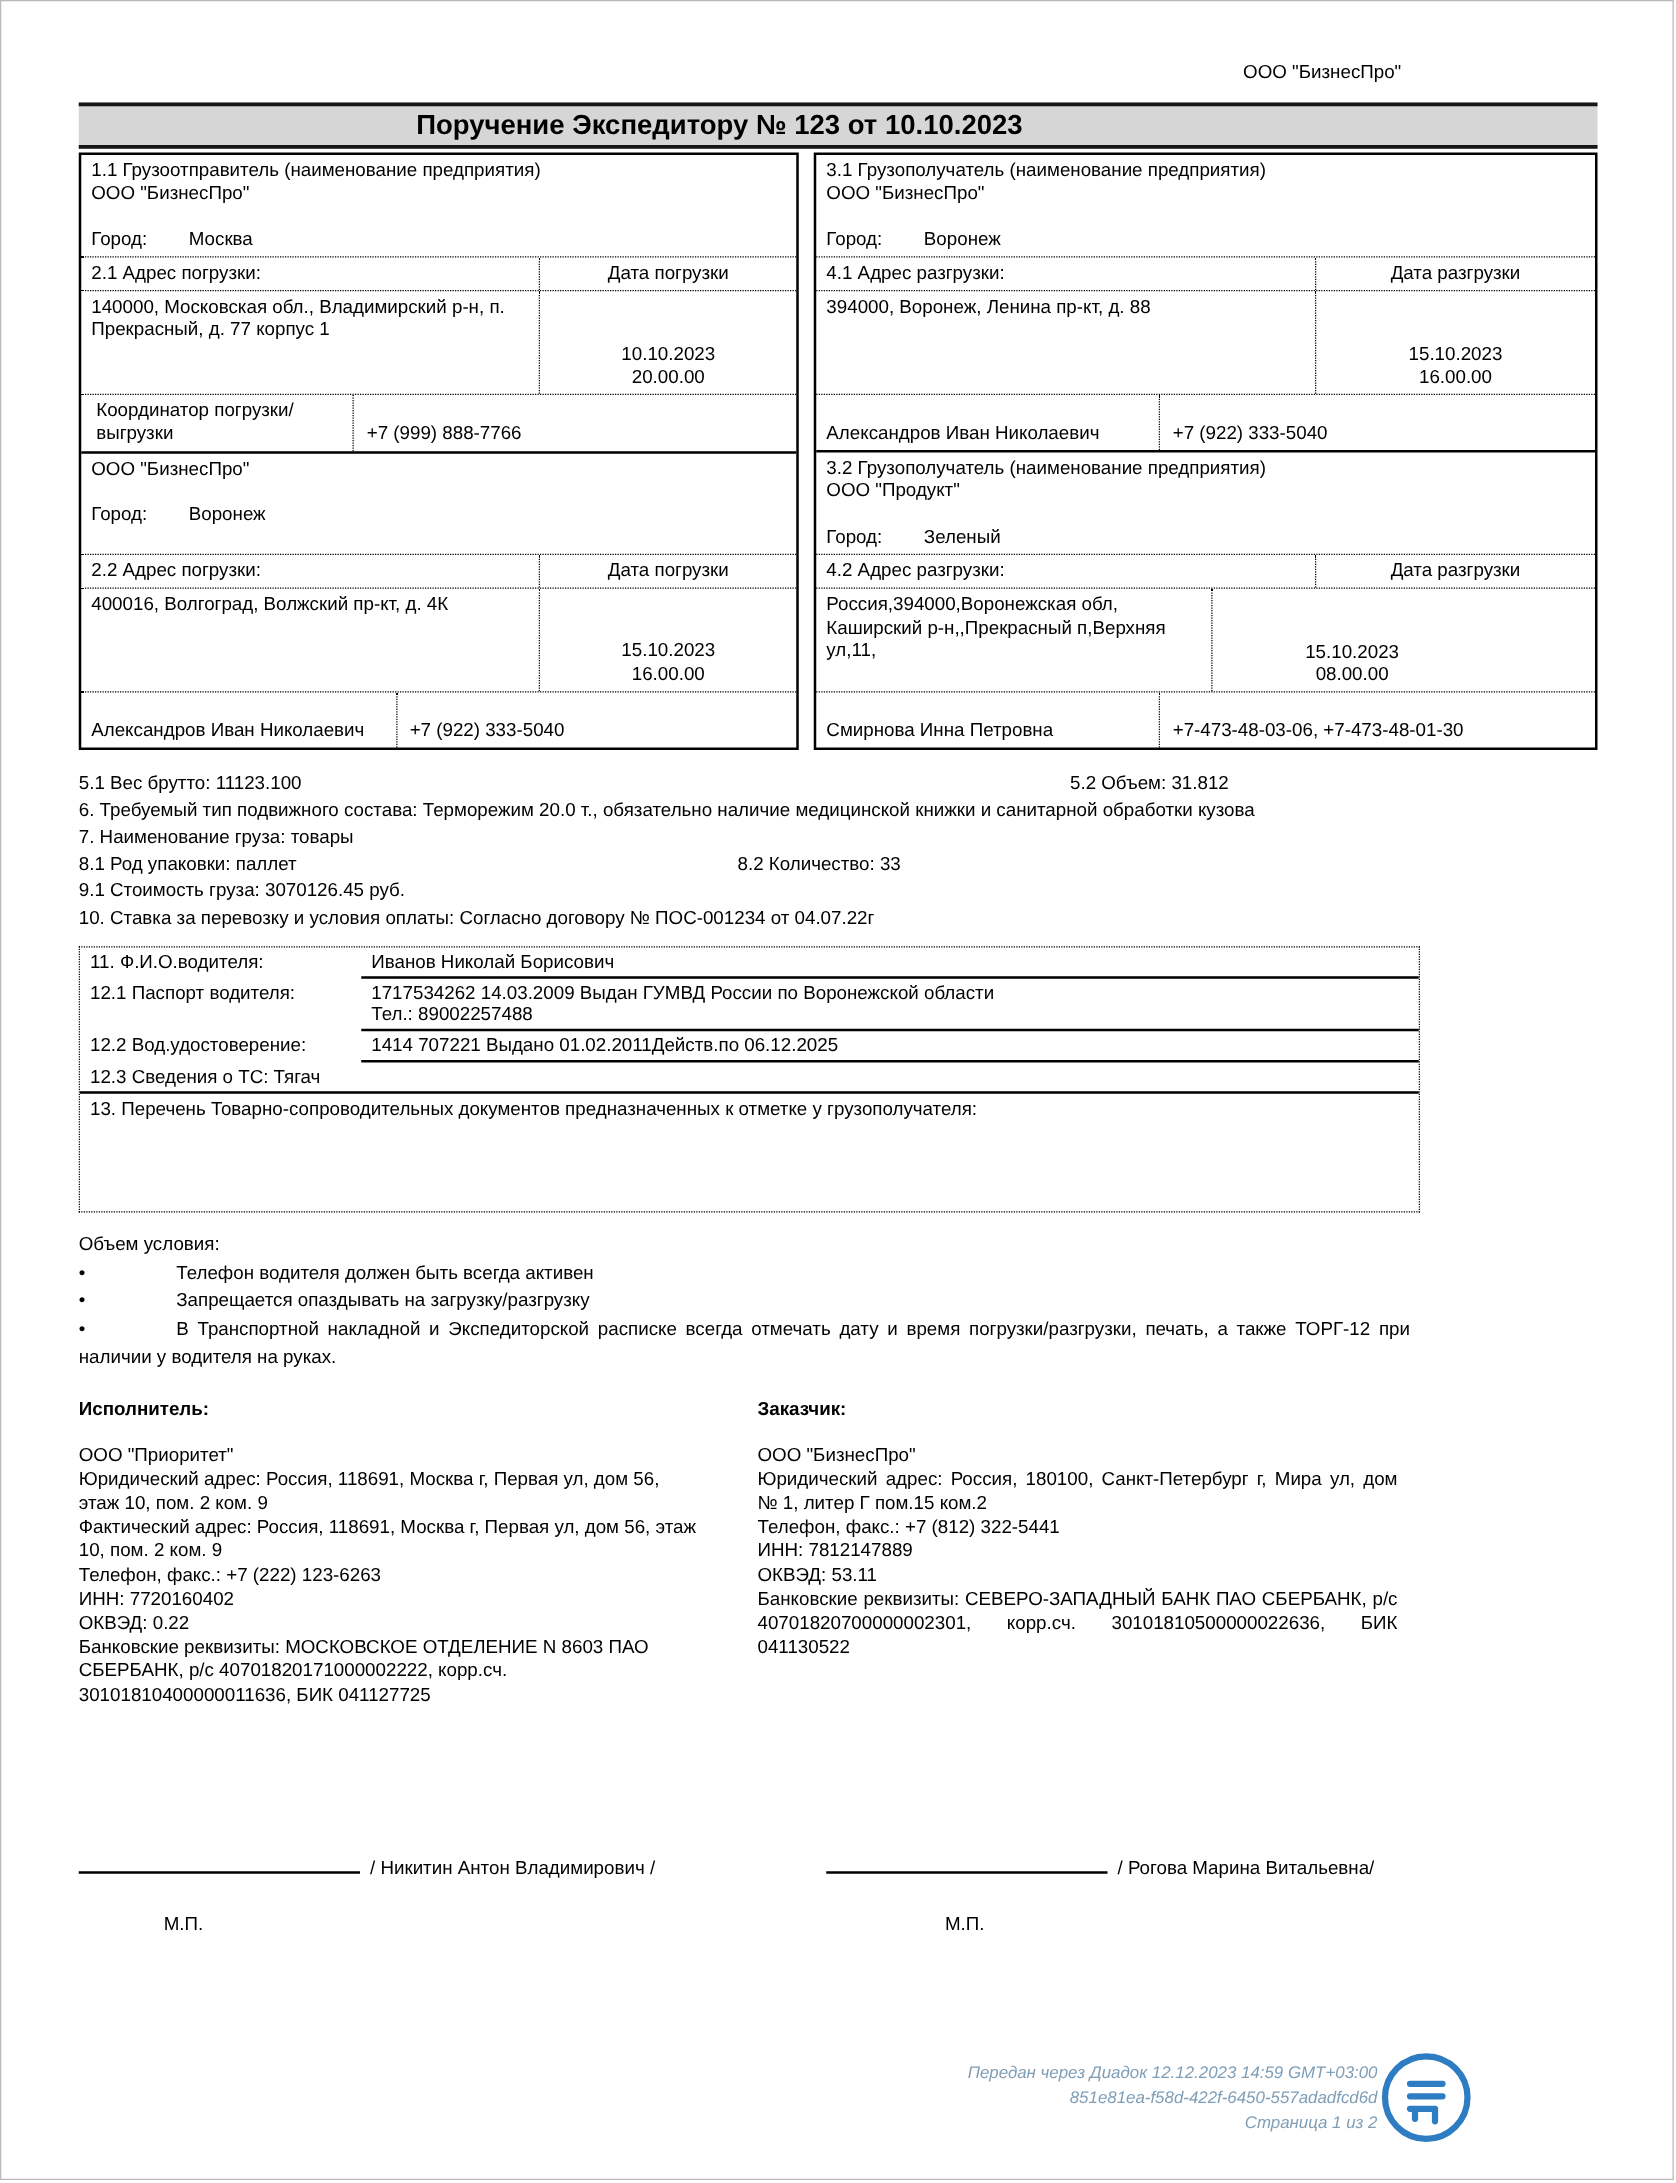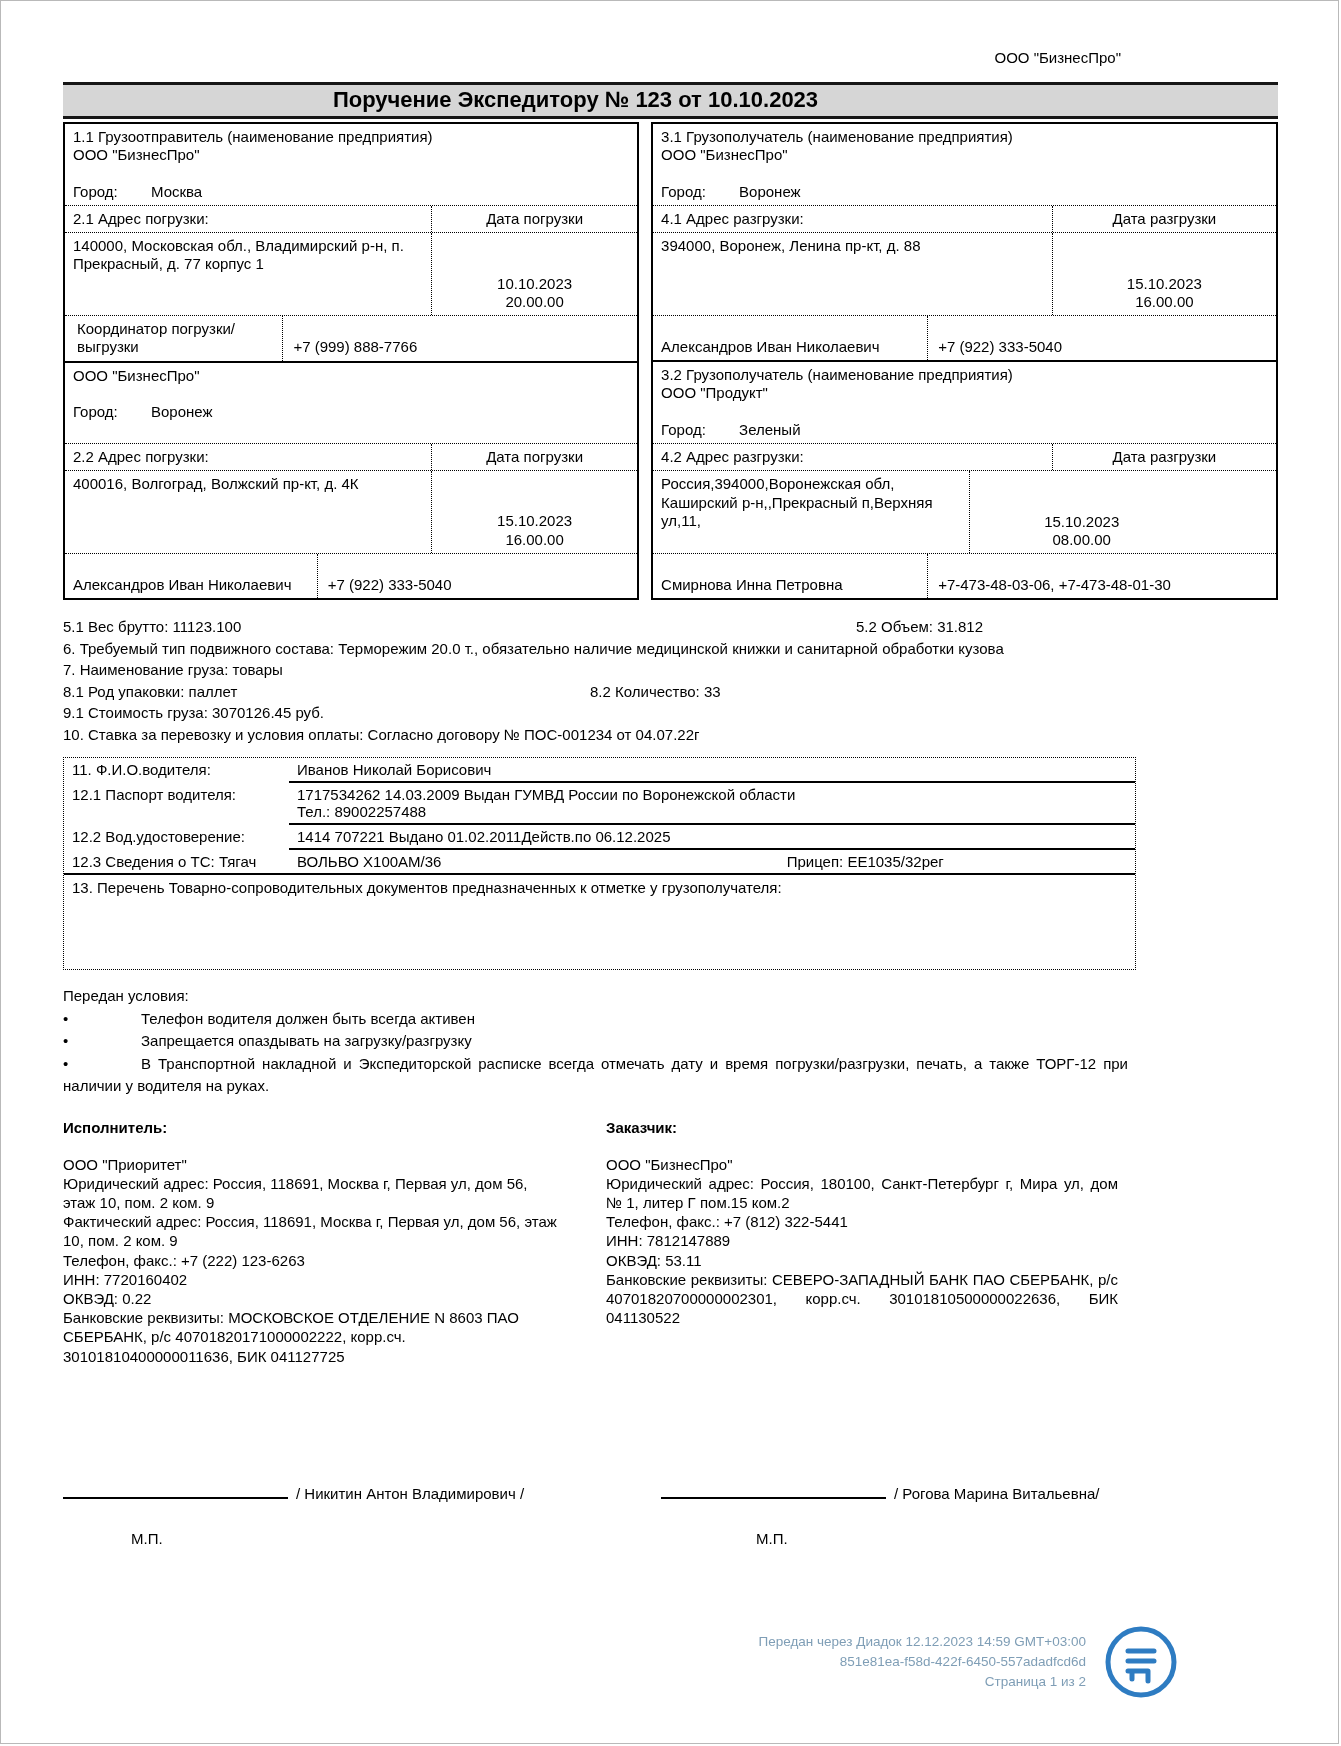--- a/index.html
+++ b/index.html
@@ -58,21 +58,21 @@
   .party-col.right .p-line{text-align:justify;}
 
   .signs{display:flex;margin-top:118px;font-size:15px;}
   .sign-l{width:598px;}
   .sign-r{width:560px;}
   .sig-line{display:inline-block;width:225px;border-bottom:2px solid #000;height:13px;margin-right:8px;}
   .mp{margin-top:28px;}
   .sign-l .mp{padding-left:68px;}
   .sign-r .mp{padding-left:95px;}
 
-  .footer{position:absolute;right:158px;bottom:42px;display:flex;align-items:center;gap:16px;}
+  .footer{position:absolute;right:158px;bottom:26px;display:flex;align-items:center;font-style:italic;}
   .footer-text{text-align:right;font-size:13.5px;line-height:1.5;color:#7f9eb6;}
   .diadoc-logo{width:78px;height:78px;}
 </style>
 </head>
 <body>
 
 <div class="page">
   <div class="content">
 
     <div class="top-company">ООО "БизнесПро"</div>
@@ -211,30 +211,26 @@
           <div>1717534262 14.03.2009 Выдан ГУМВД России по Воронежской области</div>
           <div>Тел.: 89002257488</div>
         </div>
       </div>
       <div class="dt-row">
         <div class="dt-label">12.2 Вод.удостоверение:</div>
         <div class="dt-val">1414 707221 Выдано 01.02.2011Действ.по 06.12.2025</div>
       </div>
       <div class="dt-row last-line">
         <div class="dt-label">12.3 Сведения о ТС: Тягач</div>
-        <div class="dt-vehicle">
-          <span class="dt-veh-name">ВОЛЬВО Х100АМ/36</span>
-          <span>Прицеп: ЕЕ1035/32рег</span>
-        </div>
       </div>
       <div class="dt-docs">13. Перечень Товарно-сопроводительных документов предназначенных к отметке у грузополучателя:</div>
     </div>
 
     <div class="special">
-      <div>Передан условия:</div>
+      <div>Объем условия:</div>
       <div class="sp-item"><span class="sp-bullet">•</span><span>Телефон водителя должен быть всегда активен</span></div>
       <div class="sp-item"><span class="sp-bullet">•</span><span>Запрещается опаздывать на загрузку/разгрузку</span></div>
       <div class="sp-item"><span class="sp-bullet">•</span><span>В Транспортной накладной и Экспедиторской расписке всегда отмечать дату и время погрузки/разгрузки, печать, а также ТОРГ-12 при наличии у водителя на руках.</span></div>
     </div>
 
     <div class="parties">
       <div class="party-col">
         <div class="party-title">Исполнитель:</div>
         <div class="p-line">ООО "Приоритет"</div>
         <div class="p-line">Юридический адрес: Россия, 118691, Москва г, Первая ул, дом 56, этаж 10, пом. 2 ком. 9</div>

